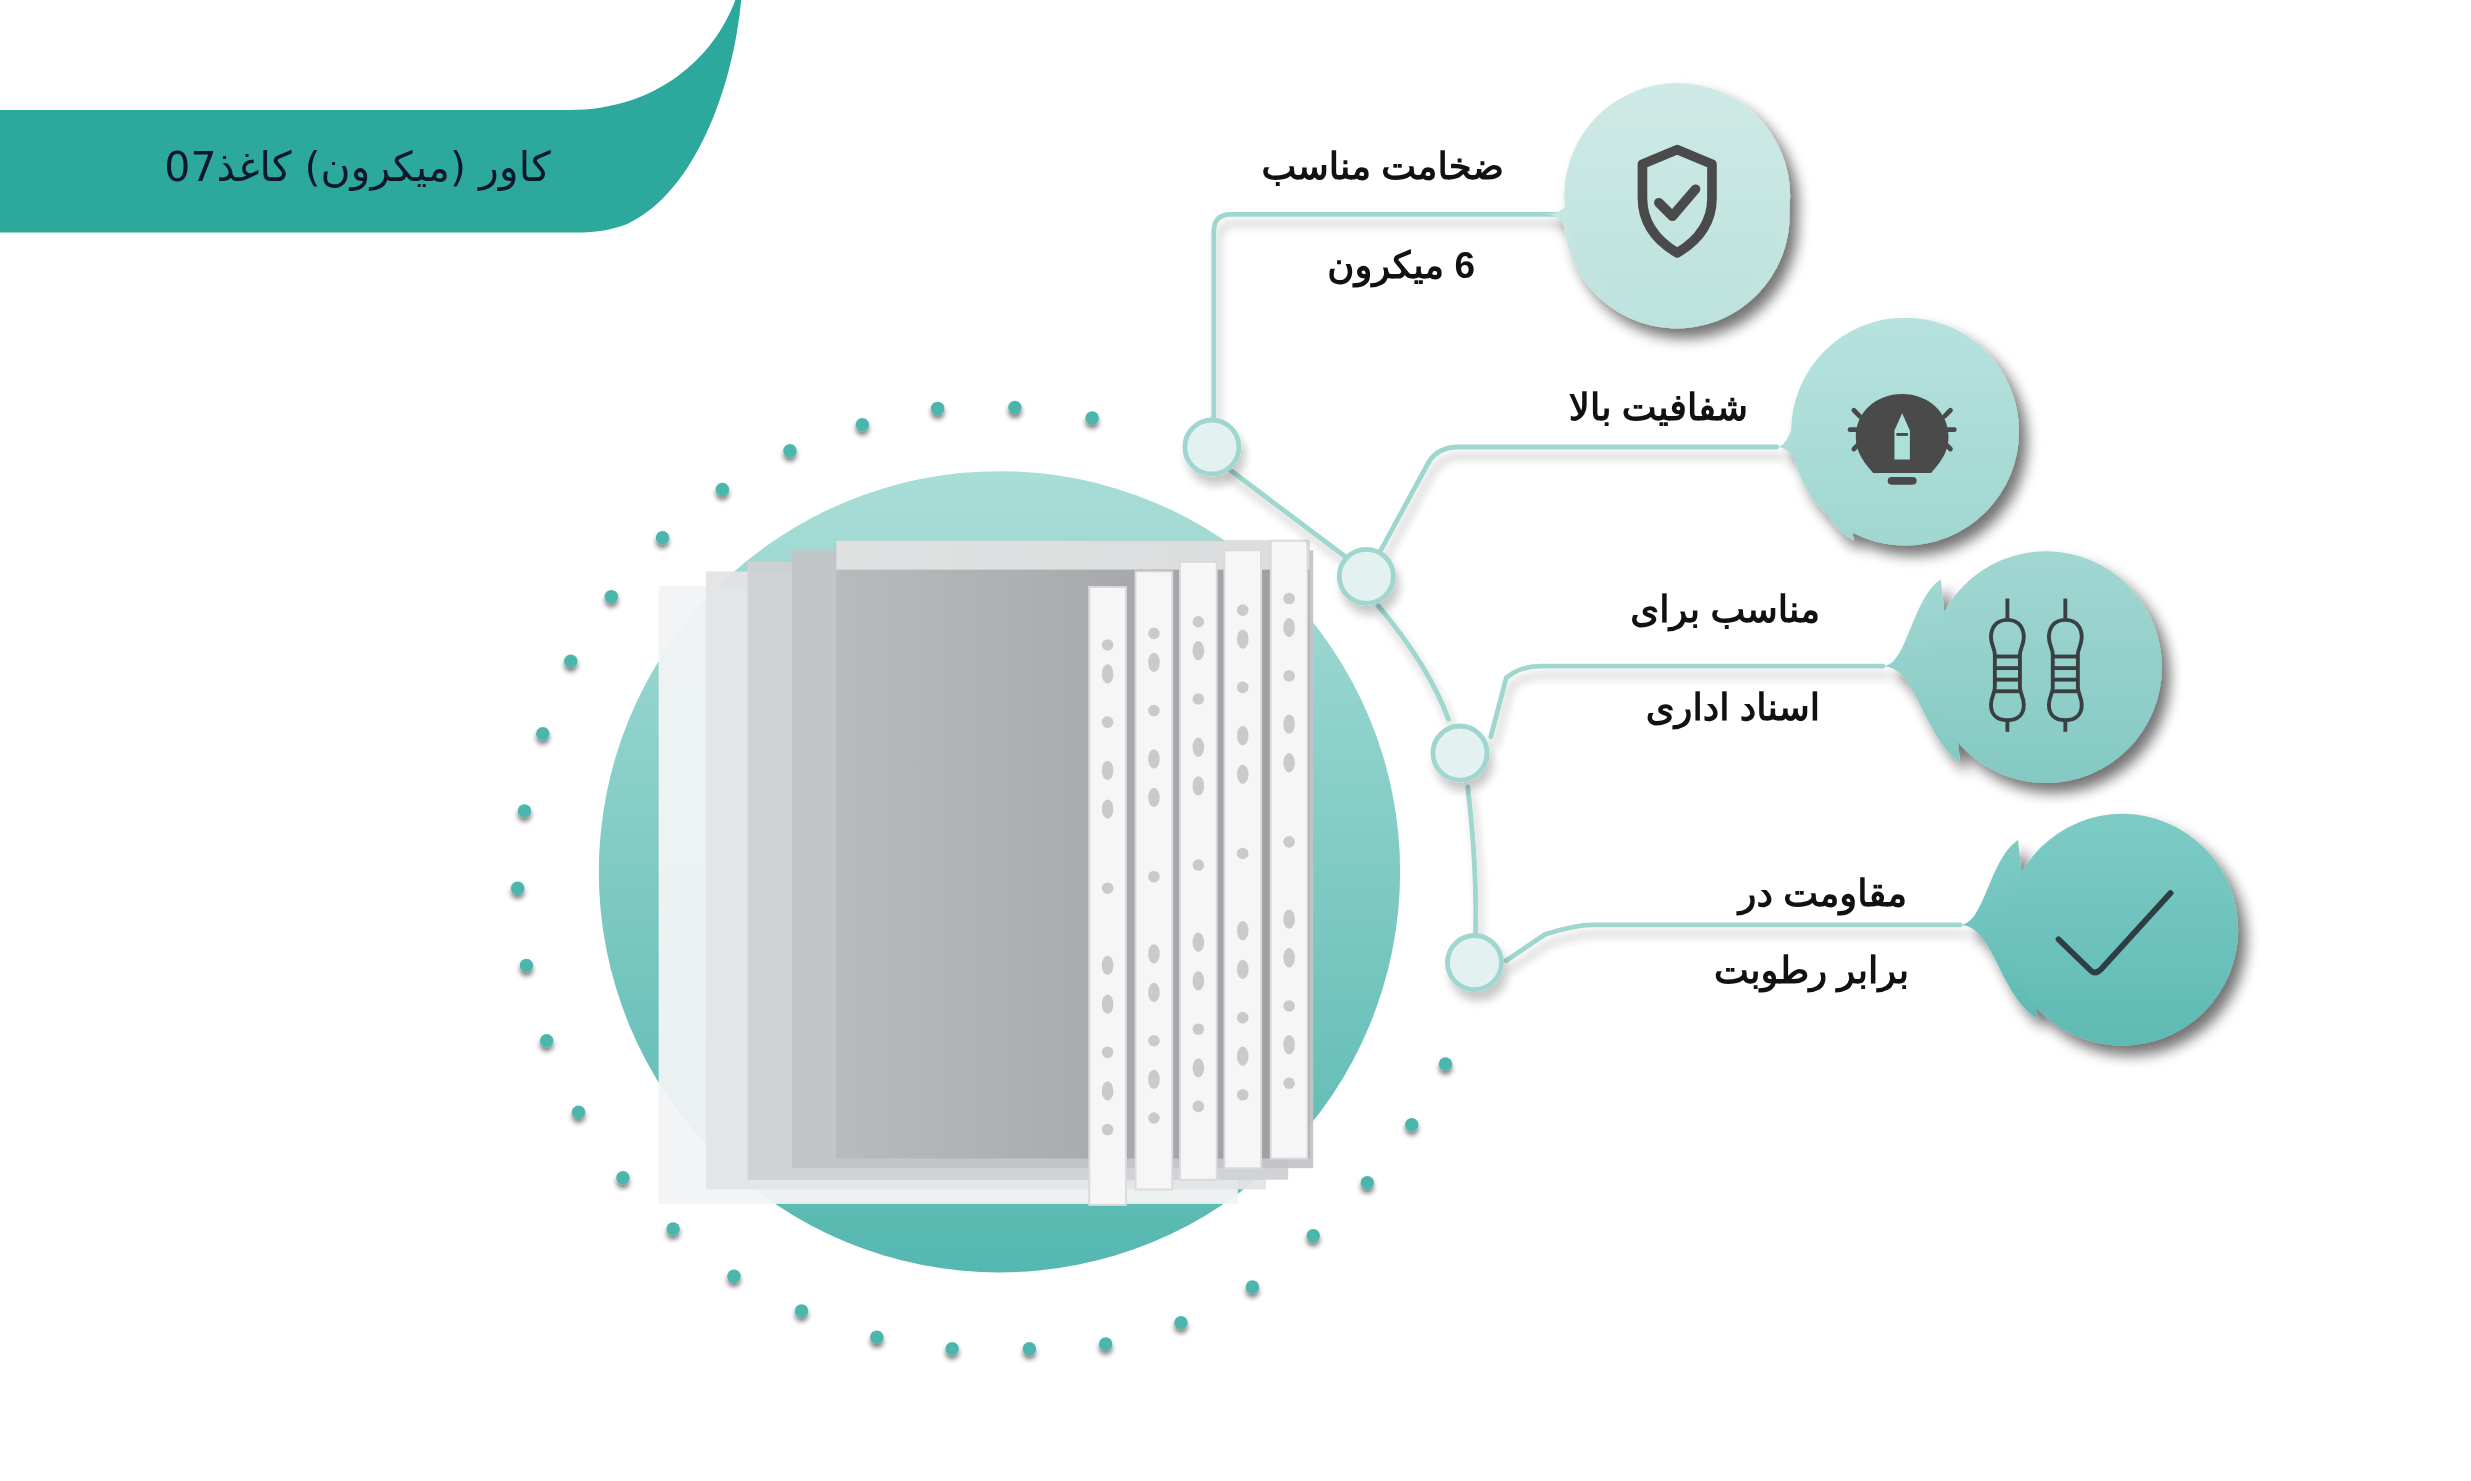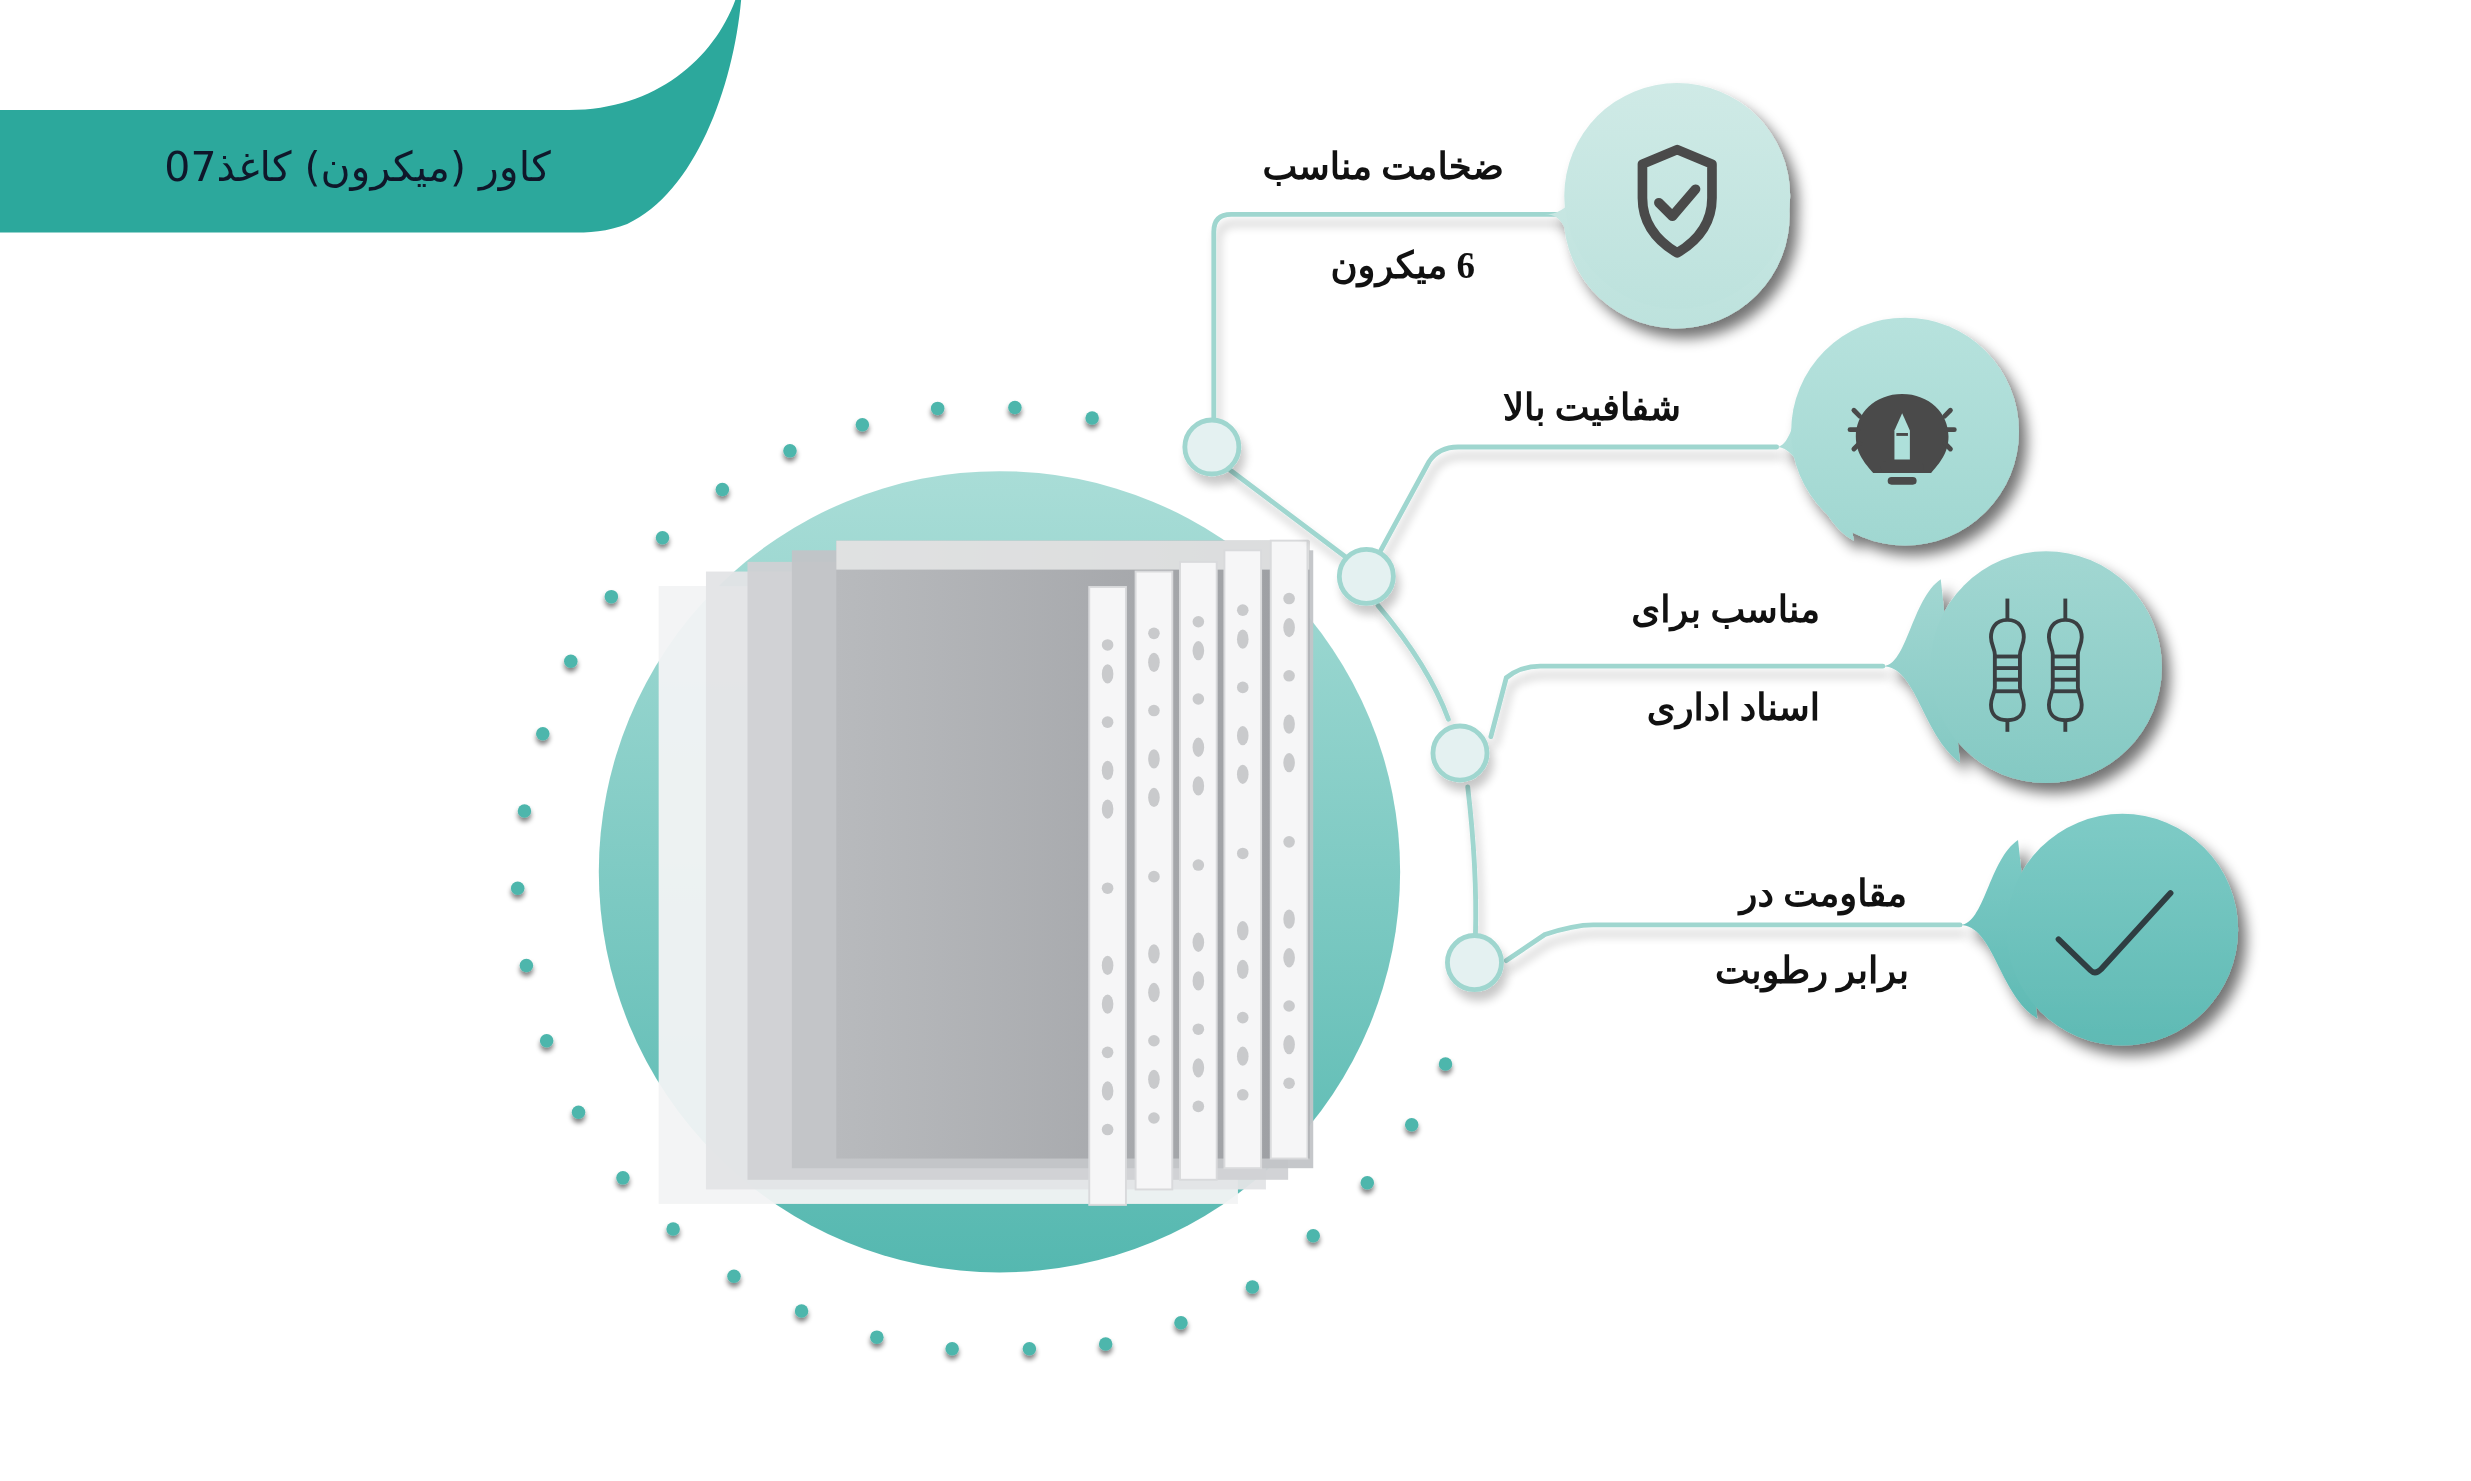--- a/index.html
+++ b/index.html
@@ -1,21 +1,21 @@
 <!DOCTYPE html>
 <html><head>
 <meta charset="utf-8">
 <style>
   html, body { margin:0; padding:0; }
   body { width:2472px; height:1481px; position:relative; overflow:hidden; background:#ffffff; font-family:"DejaVu Sans", sans-serif; }
   .abs { position:absolute; }
   #banner-svg { left:0; top:0; }
   .banner-title { position:absolute; left:145px; top:135px; width:425px; height:64px; color:#0f172a; font-size:41px; line-height:64px; text-align:center; direction:rtl; font-family:"DejaVu Sans", sans-serif; font-weight:normal; white-space:nowrap; }
   #scene-svg { left:0; top:0; }
-  .feature-text { position:absolute; color:#111; font-weight:bold; font-size:37px; direction:rtl; text-align:right; white-space:nowrap; font-family:Liberation Serif, serif; }
+  .feature-text { position:absolute; color:#111; font-weight:bold; font-size:37px; direction:rtl; text-align:right; white-space:nowrap; font-family:Liberation Sans, sans-serif; }
 </style>
 </head>
 <body>
 
 <svg id="banner-svg" class="abs" width="772" height="251" viewBox="0 0 800 260">
   <path d="M0,114 L590,114 C680,114 740,60 762,0 L768,0 C760,90 720,200 650,232 C630,240 610,241 590,241 L0,241 Z" fill="#2ca89c"></path>
 </svg>
 <div class="banner-title">کاور (میکرون) کاغذ07</div>
 
 <svg id="scene-svg" class="abs" width="2472" height="1481" viewBox="0 0 2560 1534">
@@ -257,18 +257,18 @@
     <path d="M2030,958 C2055,958 2060,890 2090,870 L2110,1055 C2070,1030 2065,958 2030,958 Z" fill="url(#bub4)"></path>
     <circle cx="2198" cy="963" r="120" fill="url(#bub4)"></circle>
   </g>
   <g fill="none" stroke="#2f3e42" stroke-width="6" stroke-linecap="round" stroke-linejoin="round">
     <path d="M2132,973 L2165,1005 Q2170,1010 2176,1004 L2248,925"></path>
   </g>
 </svg>
 
 <div class="feature-text" style="right:968px; top:145px;">ضخامت مناسب</div>
 <div class="feature-text" style="right:997px; top:244px;">6 میکرون</div>
-<div class="feature-text" style="right:791px; top:386px;">شفافیت بالا</div>
+<div class="feature-text" style="right:724px; top:386px;">شفافیت بالا</div>
 <div class="feature-text" style="right:652px; top:588px;">مناسب برای</div>
 <div class="feature-text" style="right:652px; top:686px;">اسناد اداری</div>
 <div class="feature-text" style="right:565px; top:872px;">مقاومت در</div>
 <div class="feature-text" style="right:563px; top:949px;">برابر رطوبت</div>
 
 
 </body></html>

